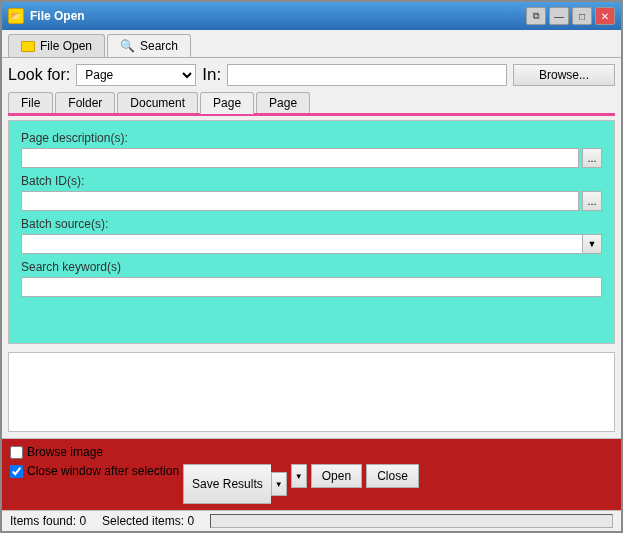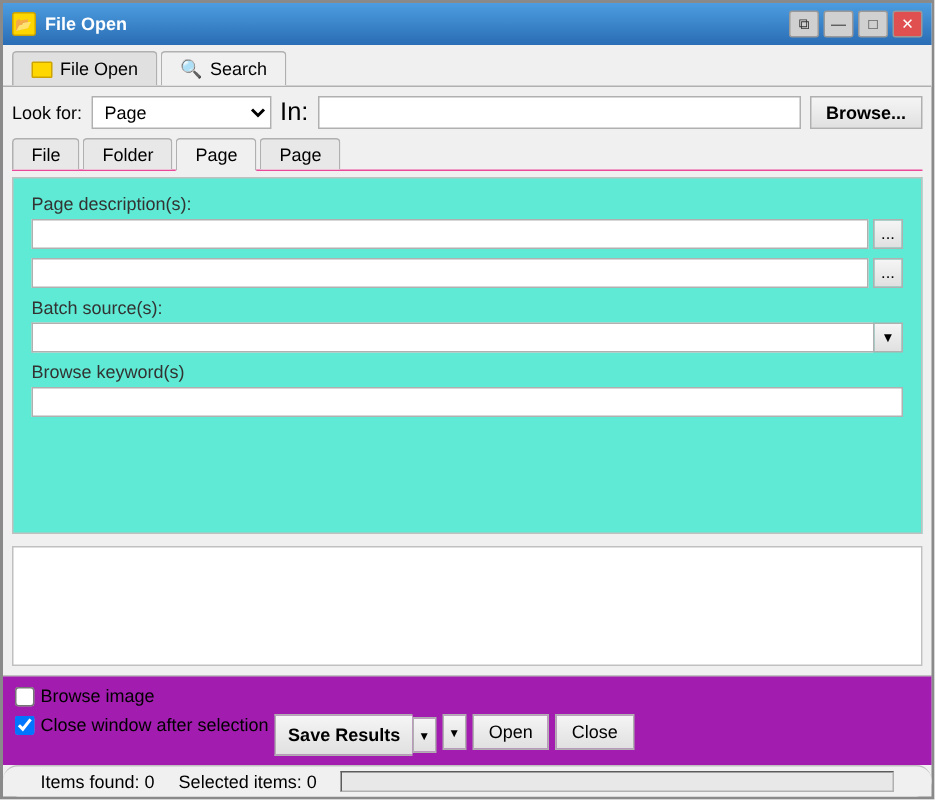--- a/index.html
+++ b/index.html
@@ -107,21 +107,21 @@
       flex-direction: column;
       padding: 6px;
       gap: 4px;
     }
     .look-for-row {
       display: flex;
       align-items: center;
       gap: 6px;
     }
     .look-for-label {
-      font-size: 12px;
+      font-size: 16px;
       white-space: nowrap;
     }
     .look-for-select {
       border: 1px solid #b0b0b0;
       background: white;
       height: 22px;
       padding: 0 4px;
       font-size: 12px;
       width: 120px;
     }
@@ -131,31 +131,30 @@
     .in-input {
       flex: 1;
       height: 22px;
       border: 1px solid #b0b0b0;
       background: white;
       padding: 0 4px;
       font-size: 12px;
     }
     .browse-btn {
       height: 22px;
-      padding: 0 10px;
-      border: 1px solid #b0b0b0;
-      background: linear-gradient(to bottom, #f5f5f5, #e0e0e0);
-      cursor: pointer;
-      font-size: 12px;
-      font-weight: bold;
+      padding: 0 25px;
+      border: 1px solid #b0b0b0;
+      background: linear-gradient(to bottom, #f5f5f5, #e0e0e0);
+      cursor: pointer;
+      font-size: 12px;
     }
     .inner-tab-bar {
       display: flex;
       gap: 0;
-      border-bottom: 1px solid #ec4899;
+      border-bottom: 3px solid #ec4899;
       margin-top: 2px;
     }
     .inner-tab {
       padding: 3px 12px;
       border: 1px solid #b0b0b0;
       border-bottom: none;
       background: #e8e8e8;
       cursor: pointer;
       font-size: 12px;
       border-radius: 3px 3px 0 0;
@@ -247,21 +246,21 @@
       background: white;
       border: 1px solid #c0c0c0;
       margin-top: 4px;
     }
     .bottom-bar {
       border-top: 1px solid #c0c0c0;
       padding: 6px 8px;
       display: flex;
       flex-direction: column;
       gap: 5px;
-      background: #a21caf;
+      background: #b91c1c;
     }
     .checkbox-row {
       display: flex;
       align-items: center;
       gap: 6px;
     }
     .checkbox-item {
       display: flex;
       align-items: center;
       gap: 4px;
@@ -287,49 +286,47 @@
     }
     .action-btn.find-now {
       background: linear-gradient(to bottom, #f0f0f0, #d8d8d8);
       border-color: #999;
     }
     .split-btn {
       display: flex;
       align-items: center;
     }
     .split-btn-main {
-      height: 28px;
+      height: 40px;
       padding: 0 8px;
       border: 1px solid #b0b0b0;
       border-right: none;
       background: linear-gradient(to bottom, #f5f5f5, #e0e0e0);
       cursor: pointer;
       font-size: 12px;
-      font-weight: bold;
     }
     .split-btn-arrow {
       height: 24px;
       width: 16px;
       border: 1px solid #b0b0b0;
       background: linear-gradient(to bottom, #f5f5f5, #e0e0e0);
       cursor: pointer;
       display: flex;
       align-items: center;
       justify-content: center;
       font-size: 8px;
     }
     .status-bar {
       display: flex;
       align-items: center;
       gap: 16px;
       font-size: 12px;
-      padding: 3px 25px;
+      padding: 3px 8px;
       border-top: 1px solid #c0c0c0;
       background: #f0f0f0;
-      border-radius: 10px;
     }
     .progress-bar-container {
       flex: 1;
       height: 14px;
       border: 1px inset #b0b0b0;
       background: #e8e8e8;
     }
   </style>
 </head>
 <body>
@@ -372,50 +369,52 @@
         <option>Task</option>
       </select>
       <span class="in-label">In:</span>
       <input type="text" class="in-input" style="">
       <button class="browse-btn">Browse...</button>
     </div>
 
     <div class="inner-tab-bar">
       <div class="inner-tab">File</div>
       <div class="inner-tab">Folder</div>
+      <div class="inner-tab">Document</div>
       <div class="inner-tab active">Page</div>
       <div class="inner-tab">Page</div>
     </div>
 
     <div class="form-section">
       <div class="field-group">
         <span class="field-label">Page description(s):</span>
         <div class="field-row">
           <input type="text" class="text-input" style="">
           <button class="ellipsis-btn">...</button>
         </div>
       </div>
 
       <div class="field-group">
+        <span class="field-label">Batch ID(s):</span>
         <div class="field-row">
           <input type="text" class="text-input" style="">
           <button class="ellipsis-btn">...</button>
         </div>
       </div>
 
       <div class="field-group">
         <span class="field-label">Batch source(s):</span>
         <div class="dropdown-row">
           <input type="text" class="dropdown-input" style="">
           <button class="dropdown-arrow-btn">▼</button>
         </div>
       </div>
 
       <div class="field-group">
-        <span class="field-label">Browse keyword(s)</span>
+        <span class="field-label">Search keyword(s)</span>
         <input type="text" class="keyword-input" style="">
       </div>
     </div>
 
     <div class="preview-area"></div>
   </div>
 
   <div class="bottom-bar">
     <div class="checkbox-row">
       <div class="checkbox-item">

